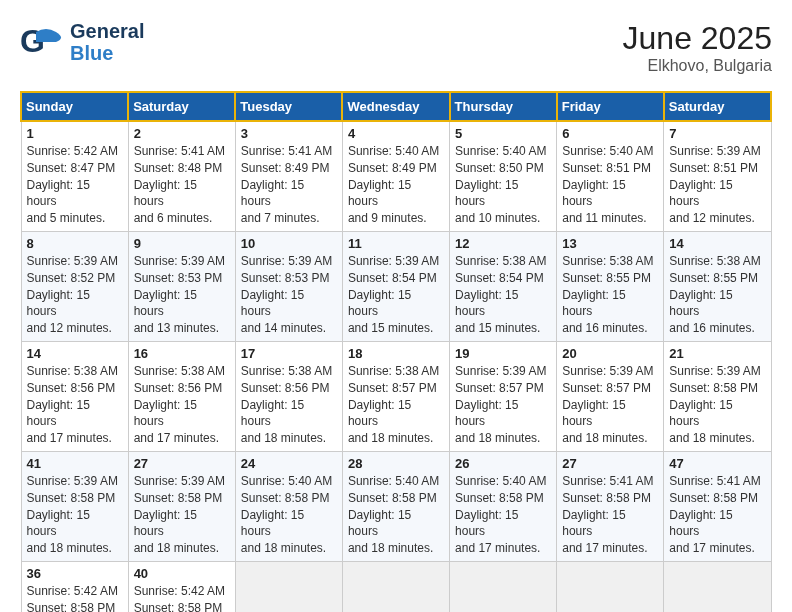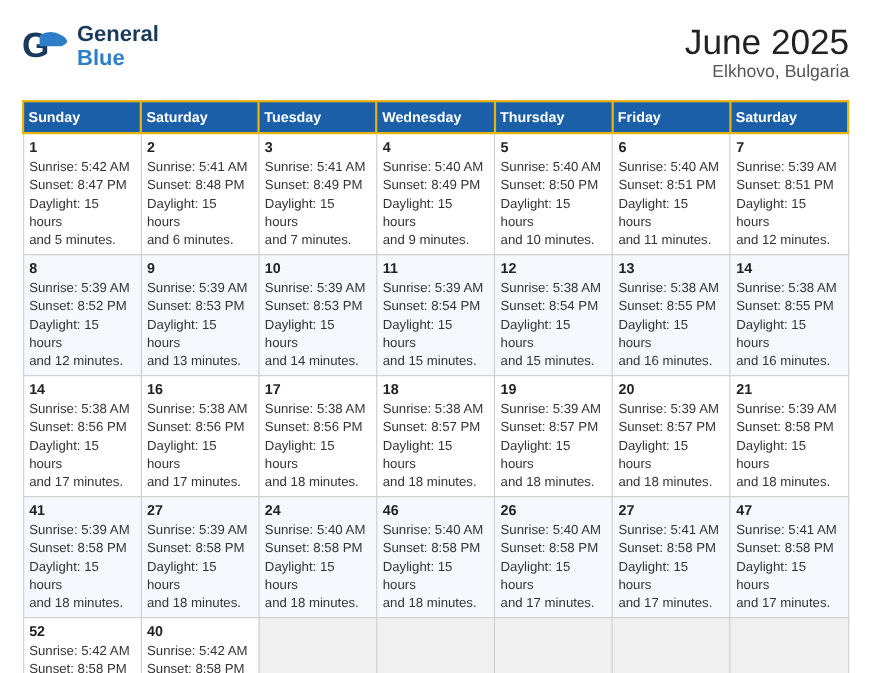--- a/index.html
+++ b/index.html
@@ -210,39 +210,39 @@
         </td>
         <td>
           <span class="day-num">27</span>
           <div class="day-info">Sunrise: 5:39 AM<br>Sunset: 8:58 PM<br>Daylight: 15 hours<br>and 18 minutes.</div>
         </td>
         <td>
           <span class="day-num">24</span>
           <div class="day-info">Sunrise: 5:40 AM<br>Sunset: 8:58 PM<br>Daylight: 15 hours<br>and 18 minutes.</div>
         </td>
         <td>
-          <span class="day-num">46</span>
+          <span class="day-num">28</span>
           <div class="day-info">Sunrise: 5:40 AM<br>Sunset: 8:58 PM<br>Daylight: 15 hours<br>and 18 minutes.</div>
         </td>
         <td>
           <span class="day-num">26</span>
           <div class="day-info">Sunrise: 5:40 AM<br>Sunset: 8:58 PM<br>Daylight: 15 hours<br>and 17 minutes.</div>
         </td>
         <td>
           <span class="day-num">27</span>
           <div class="day-info">Sunrise: 5:41 AM<br>Sunset: 8:58 PM<br>Daylight: 15 hours<br>and 17 minutes.</div>
         </td>
         <td>
           <span class="day-num">47</span>
           <div class="day-info">Sunrise: 5:41 AM<br>Sunset: 8:58 PM<br>Daylight: 15 hours<br>and 17 minutes.</div>
         </td>
       </tr>
       <tr>
         <td>
-          <span class="day-num">52</span>
+          <span class="day-num">36</span>
           <div class="day-info">Sunrise: 5:42 AM<br>Sunset: 8:58 PM<br>Daylight: 15 hours<br>and 16 minutes.</div>
         </td>
         <td>
           <span class="day-num">40</span>
           <div class="day-info">Sunrise: 5:42 AM<br>Sunset: 8:58 PM<br>Daylight: 15 hours<br>and 15 minutes.</div>
         </td>
         <td class="empty"></td>
         <td class="empty"></td>
         <td class="empty"></td>
         <td class="empty"></td>

